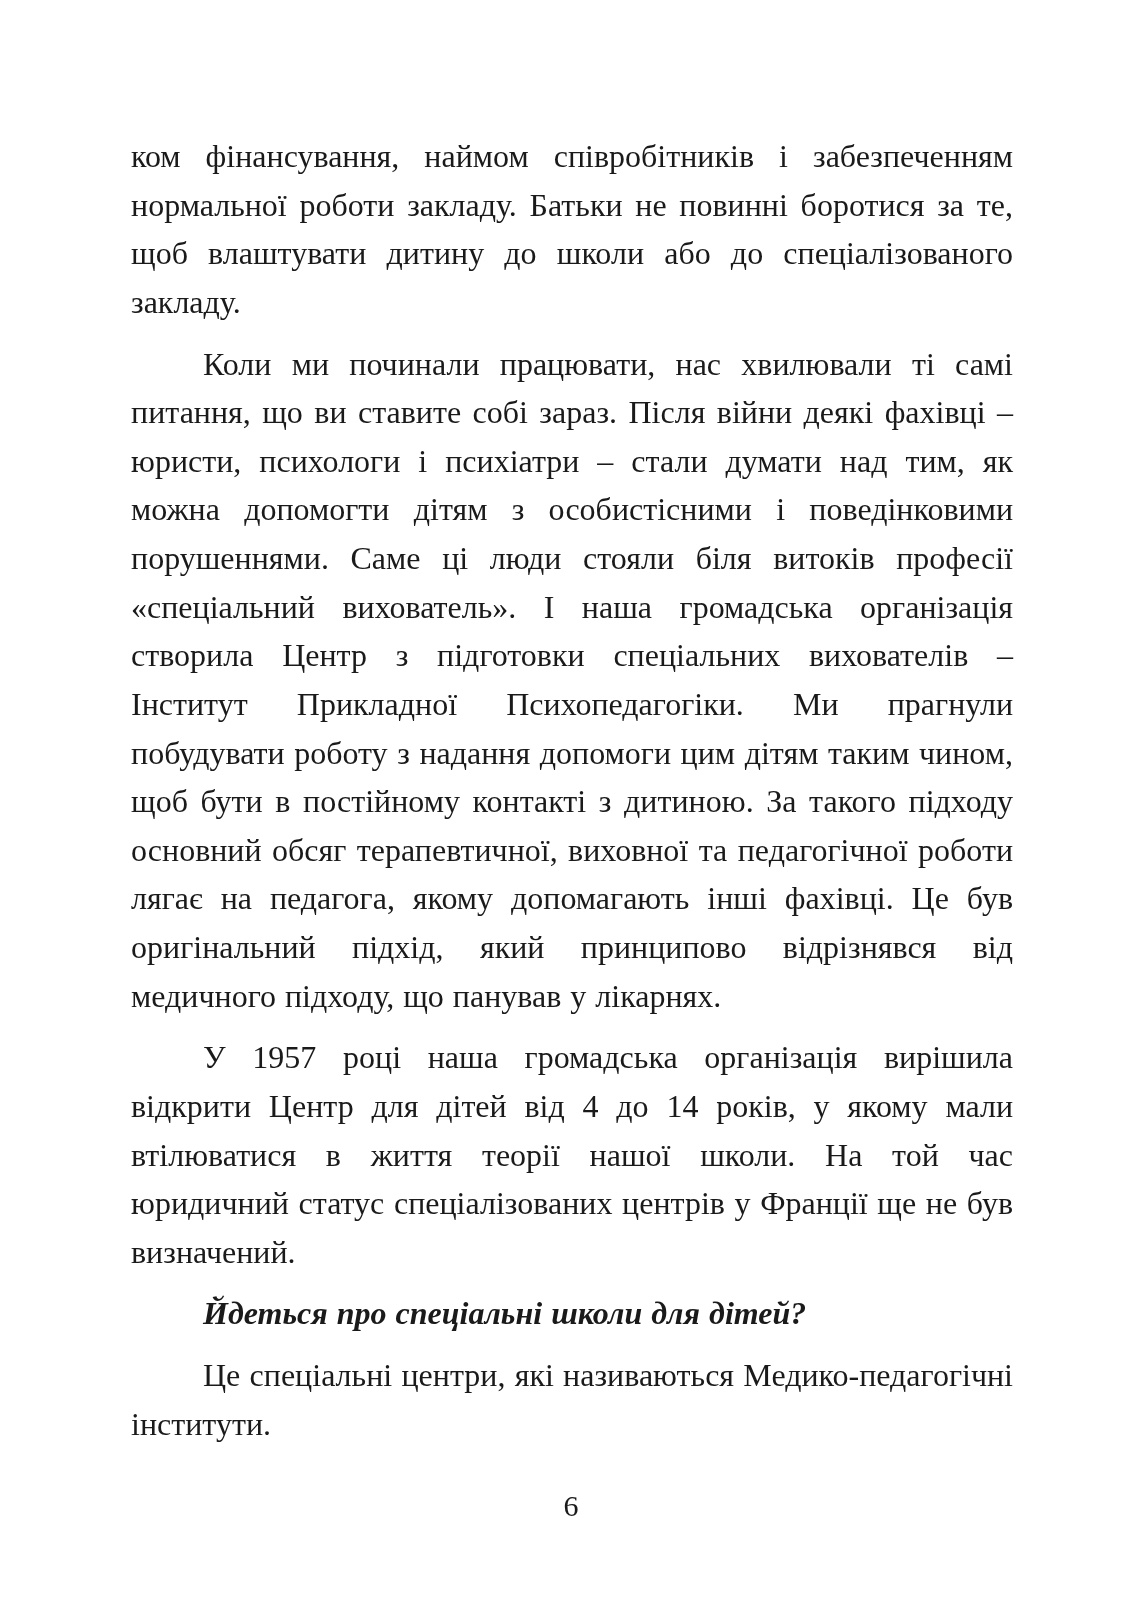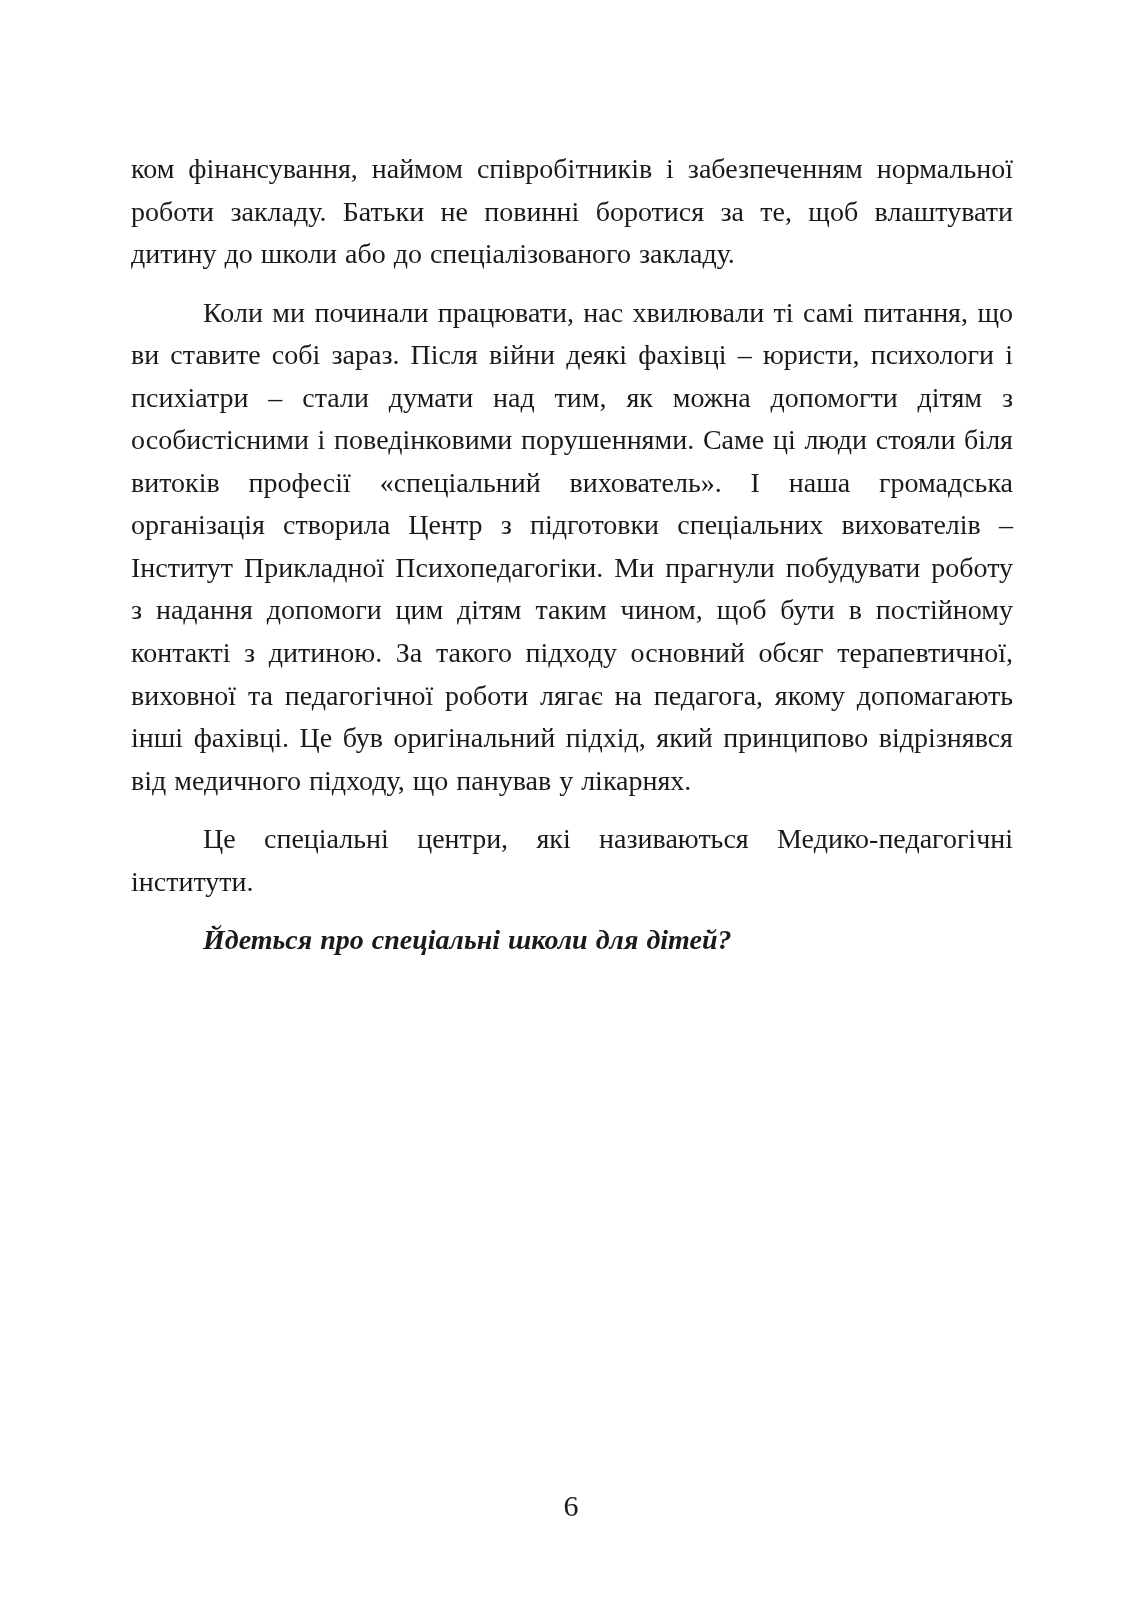--- a/index.html
+++ b/index.html
@@ -20,22 +20,22 @@
     background: #ffffff;
     overflow: hidden;
   }
   .text-block {
     position: absolute;
     left: 131px;
     top: 132px;
     width: 882px;
   }
   .para {
-    margin: 16px 0 13px 0;
-    font-size: 28px;
+    margin: 0 0 13px 0;
+    font-size: 32px;
     line-height: 1.52;
     text-align: justify;
     text-indent: 72px;
     word-spacing: 1px;
   }
   .para.no-indent {
     text-indent: 0;
   }
   .para.question {
     font-weight: bold;
@@ -51,17 +51,18 @@
     color: #1a1a1a;
   }
 </style>
 </head>
 <body>
 
 <div class="page">
   <div class="text-block">
     <p class="para no-indent">ком фінансування, наймом співробітників і забезпеченням нормальної роботи закладу. Батьки не повинні боротися за те, щоб влаштувати дитину до школи або до спеціалізованого закладу.</p>
     <p class="para">Коли ми починали працювати, нас хвилювали ті самі питання, що ви ставите собі зараз. Після війни деякі фахівці – юристи, психологи і психіатри – стали думати над тим, як можна допомогти дітям з особистісними і поведінковими порушеннями. Саме ці люди стояли біля витоків професії «спеціальний вихователь». І наша громадська організація створила Центр з підготовки спеціальних вихователів – Інститут Прикладної Психопедагогіки. Ми прагнули побудувати роботу з надання допомоги цим дітям таким чином, щоб бути в постійному контакті з дитиною. За такого підходу основний обсяг терапевтичної, виховної та педагогічної роботи лягає на педагога, якому допомагають інші фахівці. Це був оригінальний підхід, який принципово відрізнявся від медичного підходу, що панував у лікарнях.</p>
+    <p class="para">У 1957 році наша громадська організація вирішила відкрити Центр для дітей від 4 до 14 років, у якому мали втілюватися в життя теорії нашої школи. На той час юридичний статус спеціалізованих центрів у Франції ще не був визначений.</p>
+    <p class="para question">Йдеться про спеціальні школи для дітей?</p>
     <p class="para">Це спеціальні центри, які називаються Медико-педагогічні інститути.</p>
-    <p class="para question">Йдеться про спеціальні школи для дітей?</p>
   </div>
   <div class="page-number">6</div>
 </div>
 
 </body></html>

